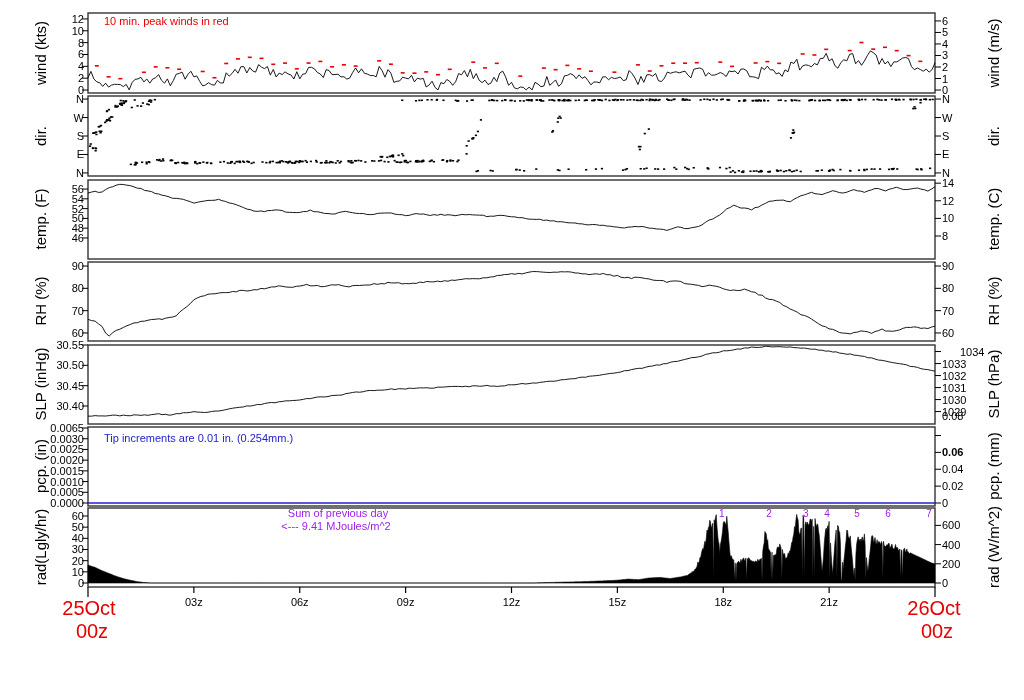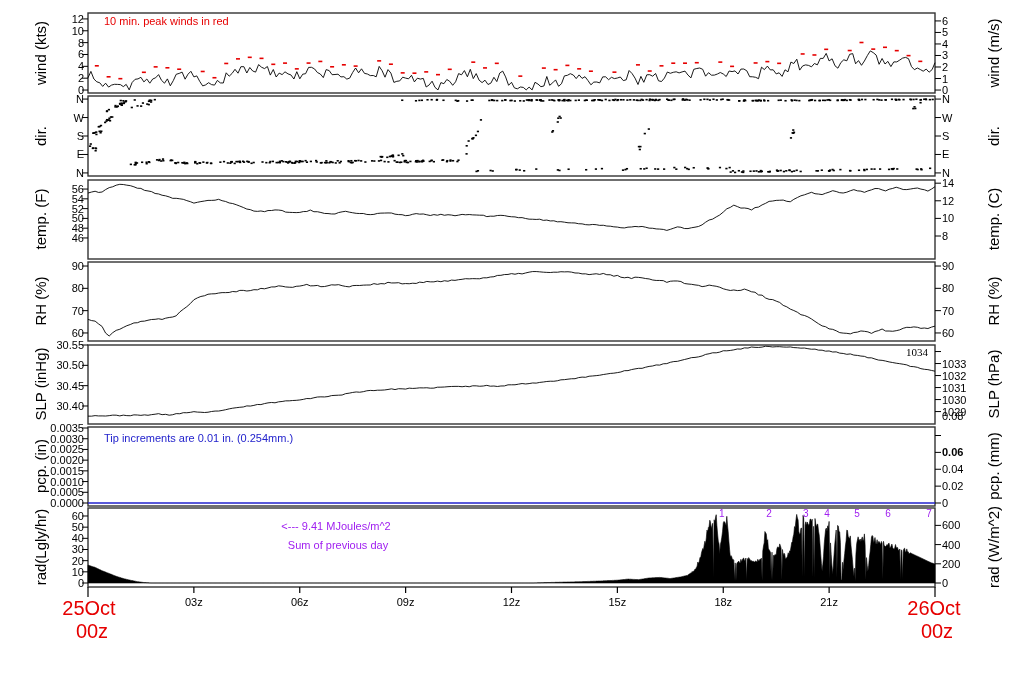--- a/index.html
+++ b/index.html
@@ -756,21 +756,21 @@
   <div class="ylab" style="left:993px;top:53px;">wind (m/s)</div>
   <div class="ylab" style="left:993px;top:136px;">dir.</div>
   <div class="ylab" style="left:993px;top:219px;">temp. (C)</div>
   <div class="ylab" style="left:993px;top:301px;">RH (%)</div>
   <div class="ylab" style="left:993px;top:384px;">SLP (hPa)</div>
   <div class="ylab" style="left:993px;top:466px;">pcp. (mm)</div>
   <div class="ylab" style="left:993px;top:547px;">rad (W/m^2)</div>
 
   <div class="ann red" style="left:104px;top:15px;">10 min. peak winds in red</div>
   <div class="ann blue" style="left:104px;top:432px;">Tip increments are 0.01 in. (0.254mm.)</div>
-  <div class="ann purple ann-center" style="left:338px;top:507px;margin-top:32px;">Sum of previous day</div>
+  <div class="ann purple ann-center" style="left:338px;top:507px;">Sum of previous day</div>
   <div class="ann purple ann-center" style="left:336px;top:520px;">&lt;--- 9.41 MJoules/m^2</div>
 
   <div class="xdate" style="left:89px;top:597px;">25Oct</div>
   <div class="xdate" style="left:92px;top:620px;">00z</div>
   <div class="xdate" style="left:934px;top:597px;">26Oct</div>
   <div class="xdate" style="left:937px;top:620px;">00z</div>
 
 <div class="tick-label tl-left" style="left: 30px; top: 84.037px;">0</div>
     <div class="tick-label tl-left" style="left: 30px; top: 72.1852px;">2</div>
     <div class="tick-label tl-left" style="left: 30px; top: 60.3333px;">4</div>
@@ -815,29 +815,29 @@
     <div class="tick-label tl-right" style="left: 942px; top: 260.017px;">90</div>
     <div class="tick-label tl-left" style="left: 30px; top: 399.988px;">30.40</div>
     <div class="tick-label tl-left" style="left: 30px; top: 379.659px;">30.45</div>
     <div class="tick-label tl-left" style="left: 30px; top: 359.329px;">30.50</div>
     <div class="tick-label tl-left" style="left: 30px; top: 339px;">30.55</div>
     <div class="tick-label tl-right" style="left: 942px; top: 405.572px;">1029</div>
     <div class="tick-label tl-right" style="left: 942px; top: 393.565px;">1030</div>
     <div class="tick-label tl-right" style="left: 942px; top: 381.559px;">1031</div>
     <div class="tick-label tl-right" style="left: 942px; top: 369.552px;">1032</div>
     <div class="tick-label tl-right" style="left: 942px; top: 357.546px;">1033</div>
-    <div class="tick-label tl-right" style="left: 906px; top: 345.539px; font-family: Liberation Serif, serif;">1034</div>
+    <div class="tick-label tl-right" style="left: 960px; top: 345.539px;">1034</div>
     <div class="tick-label tl-left" style="left: 30px; top: 497px;">0.0000</div>
     <div class="tick-label tl-left" style="left: 30px; top: 486.287px;">0.0005</div>
     <div class="tick-label tl-left" style="left: 30px; top: 475.574px;">0.0010</div>
     <div class="tick-label tl-left" style="left: 30px; top: 464.86px;">0.0015</div>
     <div class="tick-label tl-left" style="left: 30px; top: 454.147px;">0.0020</div>
     <div class="tick-label tl-left" style="left: 30px; top: 443.434px;">0.0025</div>
     <div class="tick-label tl-left" style="left: 30px; top: 432.72px;">0.0030</div>
-    <div class="tick-label tl-left" style="left: 30px; top: 422.007px;">0.0035</div>
+    <div class="tick-label tl-left" style="left: 30px; top: 422.007px;">0.0065</div>
     <div class="tick-label tl-right" style="left: 942px; top: 497px;">0</div>
     <div class="tick-label tl-right" style="left: 942px; top: 480.129px;">0.02</div>
     <div class="tick-label tl-right" style="left: 942px; top: 463.258px;">0.04</div>
     <div class="tick-label tl-right" style="left: 942px; top: 446.386px; font-weight: bold;">0.06</div>
     <div class="tick-label tl-right" style="left: 942px; top: 410px;">0.08</div>
     <div class="tick-label tl-left" style="left: 30px; top: 577.002px;">0</div>
     <div class="tick-label tl-left" style="left: 30px; top: 565.834px;">10</div>
     <div class="tick-label tl-left" style="left: 30px; top: 554.667px;">20</div>
     <div class="tick-label tl-left" style="left: 30px; top: 543.499px;">30</div>
     <div class="tick-label tl-left" style="left: 30px; top: 532.331px;">40</div>

